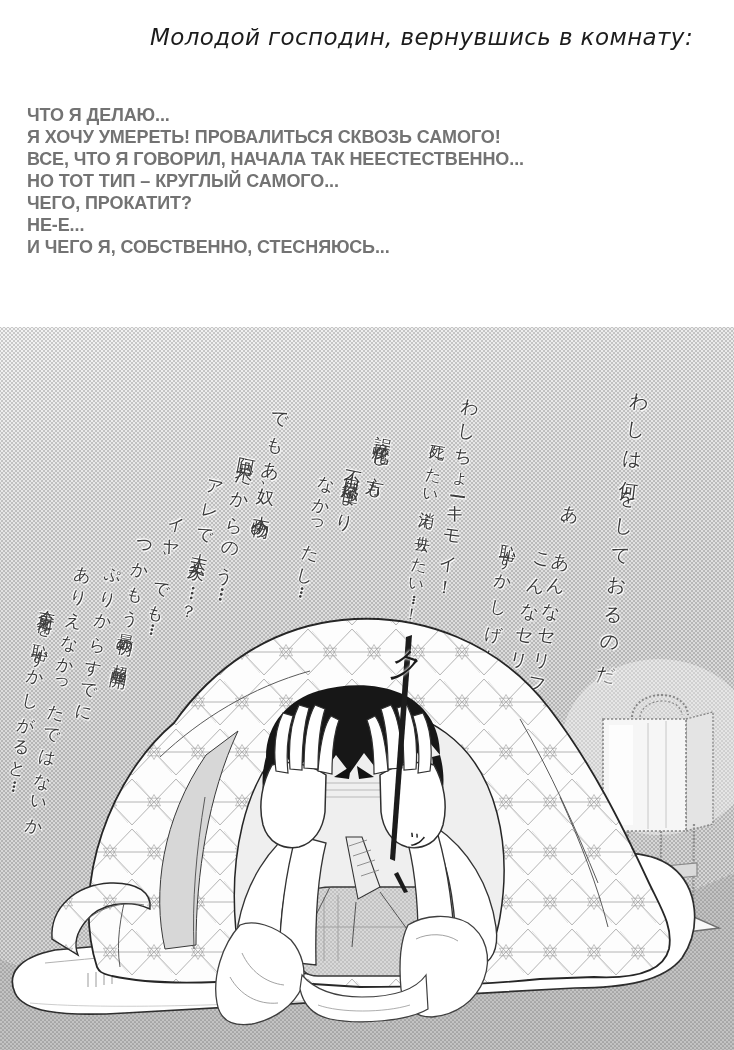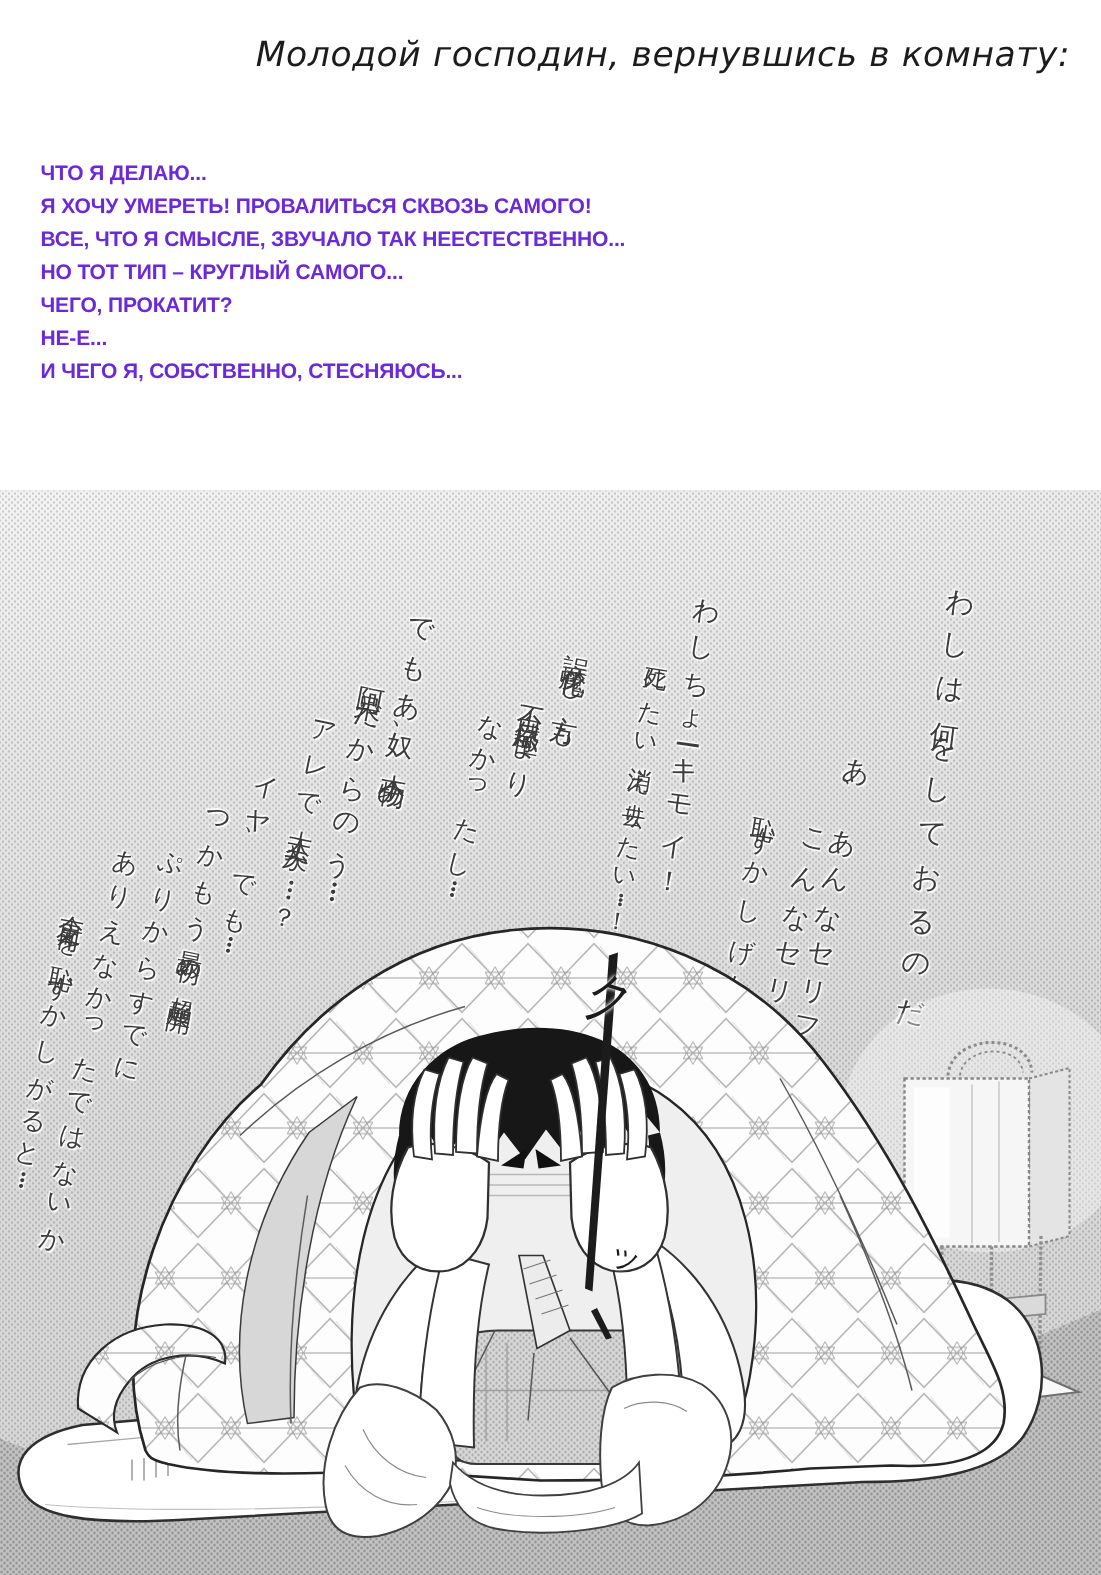--- a/index.html
+++ b/index.html
@@ -3,28 +3,28 @@
 <meta charset="utf-8">
 <style>
   html,body{margin:0;padding:0;background:#888;}
   .page{
     position:relative;width:734px;height:1050px;margin:0 auto;
     background:#ffffff;overflow:hidden;
     font-family:"Liberation Sans",sans-serif;
   }
   .title{
     position:absolute;left:150px;top:24px;width:584px;
-    text-align:center;
+    text-align:left;
     font-family:"DejaVu Sans",sans-serif;
     font-style:italic;font-size:23px;color:#1c1c1c;letter-spacing:.4px;
   }
   .monologue{
     position:absolute;left:27px;top:104px;width:690px;
     font-family:"Liberation Sans",sans-serif;
-    font-weight:bold;font-size:14px;line-height:22px;color:#6d28d9;
+    font-weight:bold;font-size:18px;line-height:22px;color:#737373;
     letter-spacing:-.1px;
   }
   .illustration{
     position:absolute;left:0;top:327px;width:734px;height:723px;
     background-color:#dcdcdc;
     background-image:
       radial-gradient(circle, rgba(30,30,30,.20) .7px, rgba(0,0,0,0) 1.05px),
       radial-gradient(circle, rgba(30,30,30,.20) .7px, rgba(0,0,0,0) 1.05px),
       linear-gradient(172deg,#f3f3f3 0%,#e6e6e6 22%,#d9d9d9 55%,#d2d2d2 100%);
     background-size:4px 4px,4px 4px,100% 100%;
@@ -50,21 +50,21 @@
 </head>
 <body>
 
 <div class="page">
 
   <div class="title">Молодой господин, вернувшись в комнату:</div>
 
   <div class="monologue">
     <div>ЧТО Я ДЕЛАЮ...</div>
     <div>Я ХОЧУ УМЕРЕТЬ! ПРОВАЛИТЬСЯ СКВОЗЬ САМОГО!</div>
-    <div>ВСЕ, ЧТО Я СМЫСЛЕ, ЗВУЧАЛО ТАК НЕЕСТЕСТВЕННО...</div>
+    <div>ВСЕ, ЧТО Я ГОВОРИЛ, НАЧАЛА ТАК НЕЕСТЕСТВЕННО...</div>
     <div>НО ТОТ ТИП – КРУГЛЫЙ САМОГО...</div>
     <div>ЧЕГО, ПРОКАТИТ?</div>
     <div>НЕ-Е...</div>
     <div>И ЧЕГО Я, СОБСТВЕННО, СТЕСНЯЮСЬ...</div>
   </div>
 
   <div class="illustration">
 
     <div class="jp" style="left:633px;top:52px;font-size:19px;letter-spacing:8px;transform:rotate(7deg);transform-origin:50% 0;">わしは何をしておるのだ</div>
     <div class="jp" style="left:565px;top:166px;font-size:18px;letter-spacing:5px;transform:rotate(11deg);transform-origin:50% 0;">あ、あんなセリフや</div>

